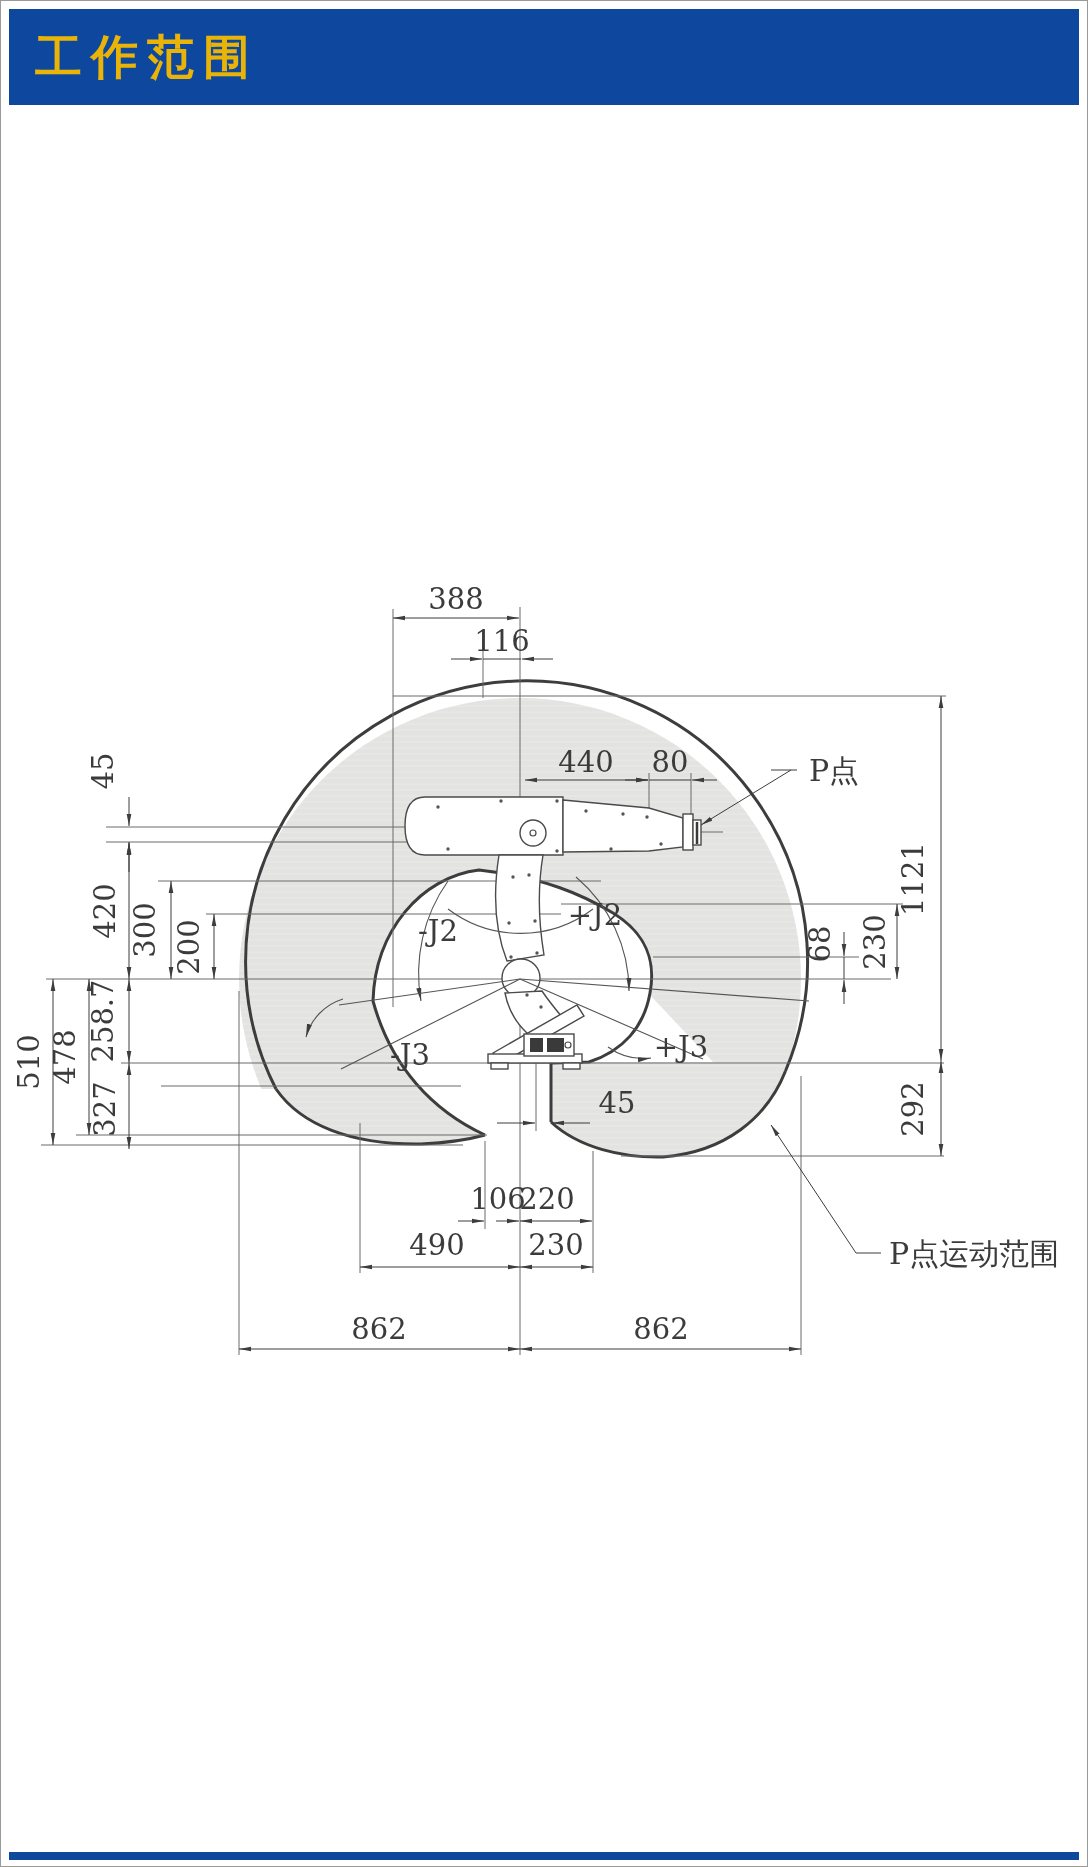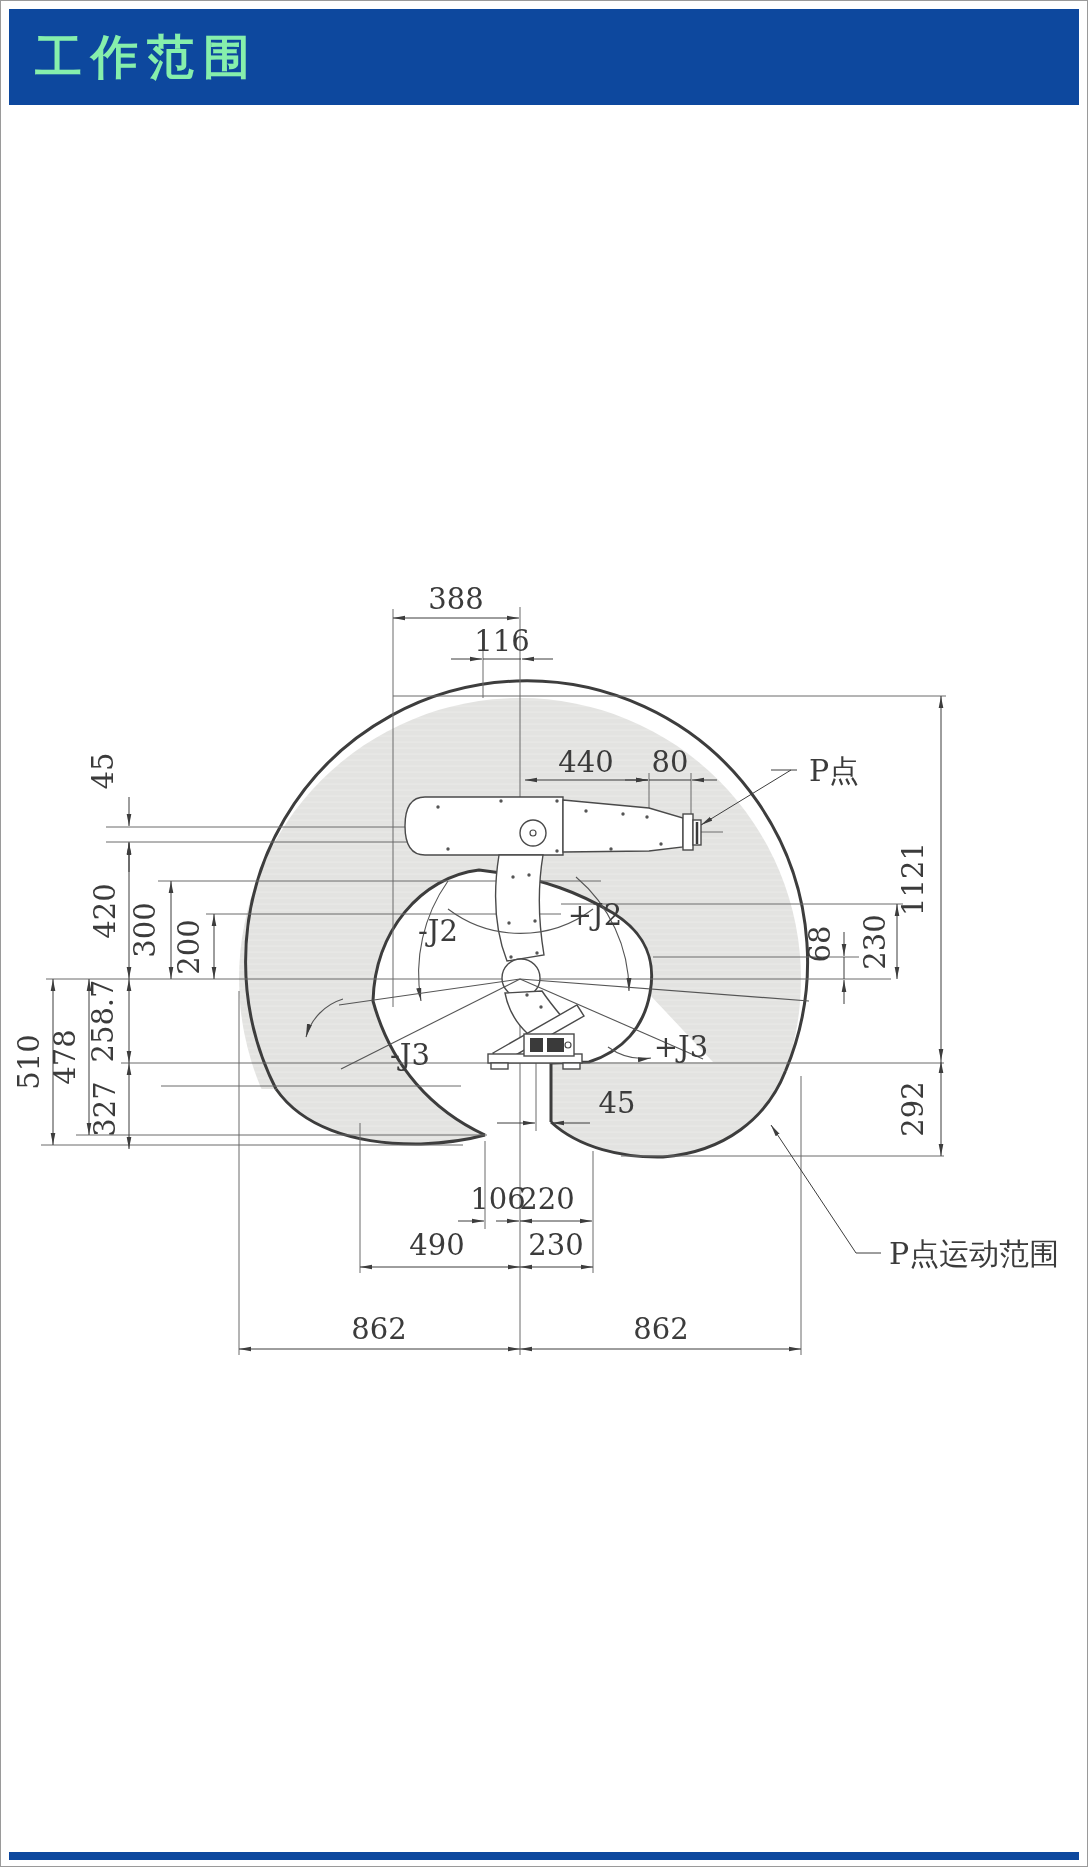--- a/index.html
+++ b/index.html
@@ -1,18 +1,18 @@
 <!DOCTYPE html>
 <html><head>
 <meta charset="utf-8">
 <style>
   html,body{margin:0;padding:0;background:#fff;}
   #page{position:relative;width:1088px;height:1867px;background:#fff;border:1px solid #9a9a9a;box-sizing:border-box;overflow:hidden;font-family:"DejaVu Sans",sans-serif;}
   #hdr{position:absolute;left:8px;top:8px;width:1070px;height:96px;background:#0d489e;display:flex;align-items:center;box-sizing:border-box;padding-left:26px;}
-  #hdr .t{color:#86efac;font-family:"Liberation Sans","DejaVu Sans",sans-serif;font-weight:bold;font-size:47px;letter-spacing:9px;}
+  #hdr .t{color:#eab308;font-family:"Liberation Sans","DejaVu Sans",sans-serif;font-weight:bold;font-size:47px;letter-spacing:9px;}
   #botbar{position:absolute;left:8px;bottom:6px;width:1070px;height:8px;background:#0d489e;}
   svg{position:absolute;left:0;top:0;}
   .ref{stroke:#6a6a6a;stroke-width:1;}
   .dim{stroke:#3d3d3d;stroke-width:1;}
   .thick{stroke:#3d3d3d;stroke-width:3;fill:none;}
   .rb{stroke:#4a4a4a;stroke-width:1.4;fill:#ffffff;}
   .jl{stroke:#555;stroke-width:1.1;fill:none;}
   .dt{font-family:"DejaVu Serif","Liberation Serif",serif;font-size:29px;fill:#3b3b3b;}
   .cn{font-family:"DejaVu Serif","Liberation Serif",serif;font-size:30px;fill:#3b3b3b;}
 </style>

